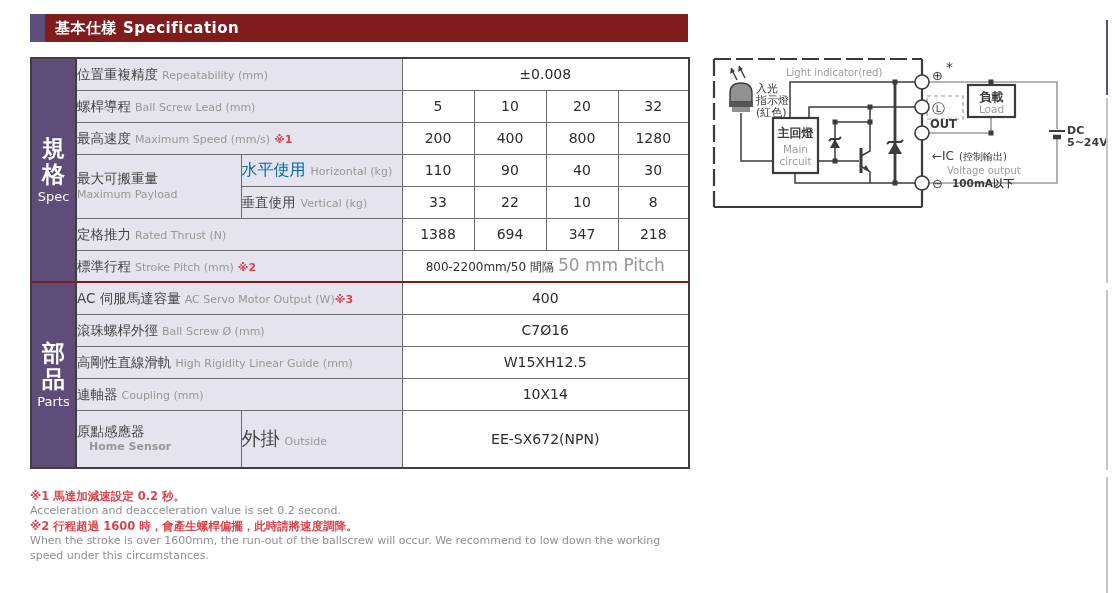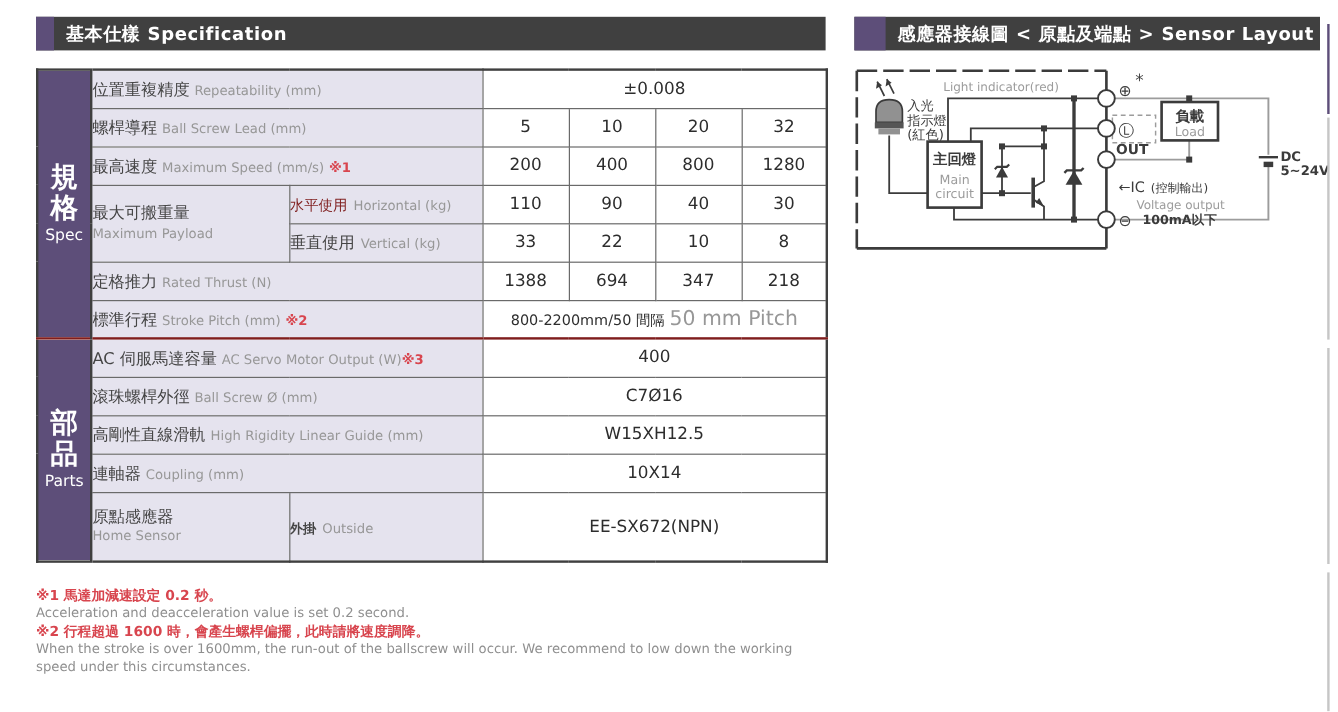--- a/index.html
+++ b/index.html
@@ -1,20 +1,20 @@
 <!DOCTYPE html>
 <html><head>
 <meta charset="utf-8">
 <style>
   html,body{margin:0;padding:0;background:#ffffff;}
   .page{position:relative;width:1115px;height:593px;background:#fff;overflow:hidden;
         font-family:"DejaVu Sans","Liberation Sans",sans-serif;}
 
   
-  .hdr{position:absolute;top:14px;height:28px;background:#404040;display:flex;align-items:center;}
+  .hdr{position:absolute;top:14px;height:28px;background:#7f1d1d;display:flex;align-items:center;}
   .hdr-accent{width:15px;height:28px;background:#5d4e79;flex:0 0 auto;}
   .hdr-accent.wide{width:26px;}
   .hdr-title{color:#fff;font-size:15px;font-weight:bold;margin-left:10px;white-space:nowrap;letter-spacing:.5px;}
   .hdr-title .en{margin-left:6px;}
 
   
   table.spec{position:absolute;left:30px;top:57px;border-collapse:collapse;table-layout:fixed;
              border:2px solid #3f3f3f;}
   table.spec td{border:1px solid #6a6a6a;padding:0;overflow:hidden;}
   table.spec tr{height:32px;}
@@ -107,21 +107,21 @@
       <td class="val">800</td>
       <td class="val">1280</td>
     </tr>
 
     <tr>
       <td class="lab" rowspan="2">
         <span class="line zh">最大可搬重量</span>
         <span class="line en" style="margin-left:0;">Maximum Payload</span>
       </td>
       <td class="lab2">
-        <span class="zh" style="font-size:12px;color:#7f1d1d;">水平使用</span>
+        <span class="zh" style="font-size:16px;color:#0369a1;">水平使用</span>
         <span class="en" style="font-size:11px;color:#979797;">Horizontal (kg)</span>
       </td>
       <td class="val first">110</td>
       <td class="val">90</td>
       <td class="val">40</td>
       <td class="val">30</td>
     </tr>
 
     <tr>
       <td class="lab2">
@@ -182,44 +182,38 @@
     <tr>
       <td class="lab" colspan="2">
         <span class="zh">連軸器</span><span class="en">Coupling (mm)</span>
       </td>
       <td class="val first" colspan="4">10X14</td>
     </tr>
 
     <tr class="tall">
       <td class="lab">
         <span class="line zh">原點感應器</span>
-        <span class="line en" style="margin-left:0;">Home Sensor</span>
+        <span class="line en" style="margin-left:12px;font-weight:bold;">Home Sensor</span>
       </td>
       <td class="lab2">
-        <span style="font-size:11px;color:#454545;font-weight:bold;">外掛</span>
+        <span style="font-size:19px;color:#454545;">外掛</span>
         <span style="font-size:11px;color:#979797;">Outside</span>
       </td>
       <td class="val first" colspan="4">EE-SX672(NPN)</td>
     </tr>
   </tbody>
     </table>
 
   <div class="footnotes">
     <div class="fn-red">※1 馬達加減速設定 0.2 秒。</div>
     <div class="fn-gray">Acceleration and deacceleration value is set 0.2 second.</div>
     <div class="fn-red">※2 行程超過 1600 時，會產生螺桿偏擺，此時請將速度調降。</div>
     <div class="fn-gray">When the stroke is over 1600mm, the run-out of the ballscrew will occur. We recommend to low down the working speed under this circumstances.</div>
   </div>
 
-  <div class="hdr" style="left:712px;width:388px;">
-    <span class="hdr-accent wide"></span>
-    <span class="hdr-title">
-      <span>感應器接線圖 &lt; 原點及端點 &gt;</span><span class="en">Sensor Layout</span>
-    </span>
-  </div>
 
   <svg class="circuit" width="400" height="190" viewBox="0 0 400 190">
 
     <g>
       <path d="M4,4 H212" stroke="#3b3b3b" stroke-width="2.2" fill="none" stroke-dasharray="17 5"></path>
       <path d="M4,4 V152" stroke="#3b3b3b" stroke-width="2.2" fill="none" stroke-dasharray="17 5"></path>
       <path d="M212,4 V152 M4,152 H212" stroke="#3b3b3b" stroke-width="2.2" fill="none"></path>
     </g>
 
     <g stroke="#9c9c9c" stroke-width="1.6" fill="none">

